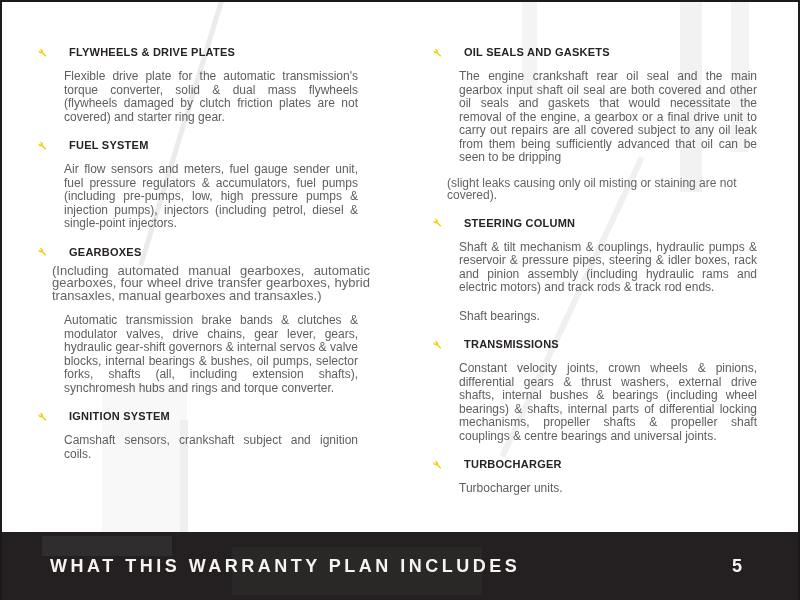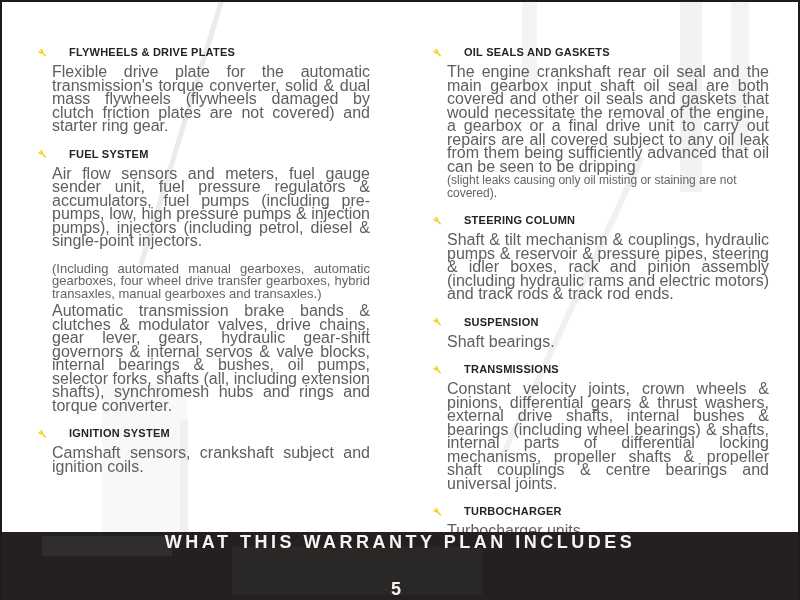--- a/index.html
+++ b/index.html
@@ -28,37 +28,37 @@
   .heading{
     display:flex;align-items:center;gap:5px;margin:0 0 7px -14px;
   }
   .bullet{flex:0 0 auto;width:9px;height:11px;display:inline-flex;}
   .bullet svg{width:9px;height:11px;}
   h3.title{
     margin:0;font-size:11px;font-weight:bold;letter-spacing:.25px;
     color:#272321;text-transform:uppercase;padding-left:17px;
   }
   p.body{
-    margin:0;font-size:16px;line-height:13.5px;color:#5d5e60;
+    margin:12px;font-size:12px;line-height:13.5px;color:#5d5e60;
     text-align:justify;
   }
   p.note{
     margin:0 0 4px 0;font-size:13px;line-height:12.6px;color:#636466;
     text-align:justify;
   }
   p.note-after{
     margin:1px 0 0 0;font-size:12px;line-height:12.6px;color:#636466;
     text-align:left;
   }
   p:empty{display:none;}
 
   .footer{
     position:absolute;left:0;right:0;bottom:0;height:68px;background:#242021;
     display:flex;align-items:center;justify-content:space-between;
-    padding:0 48px;box-sizing:border-box;flex-direction:column;
+    padding:0 48px;box-sizing:border-box;
   }
   .footer-title{
     color:#f7f4ef;font-size:18px;font-weight:bold;letter-spacing:3.5px;
     text-transform:uppercase;
   }
   .page-number{
     color:#f7f4ef;font-size:18px;font-weight:bold;margin-right:8px;
   }
 </style>
 </head>
@@ -100,20 +100,28 @@
               </svg>
             </span>
           <h3 class="title">FUEL SYSTEM</h3>
         </div>
 
         <p class="body">Air flow sensors and meters, fuel gauge sender unit, fuel pressure regulators &amp; accumulators, fuel pumps (including pre-pumps, low, high pressure pumps &amp; injection pumps), injectors (including petrol, diesel &amp; single-point injectors.</p>
 
       </div>
 
       <div class="section">
+        <div class="heading">
+          <span class="bullet">
+              <svg viewBox="0 0 24 30">
+                <path fill="#f2cf0d" d="M21.7 23.2l-8.8-8.8c.9-2.3.4-5-1.5-6.9C9.4 5.5 6.6 5 4.3 6L8.6 10.3 6 12.9 1.7 8.6c-1 2.3-.5 5.1 1.5 7.1 1.9 1.9 4.6 2.4 6.9 1.5l8.8 8.8c.4.4 1 .4 1.4 0l1.4-1.4c.4-.4.4-1 0-1.4z"></path>
+              </svg>
+            </span>
+          <h3 class="title">GEARBOXES</h3>
+        </div>
         <p class="note">(Including automated manual gearboxes, automatic gearboxes, four wheel drive transfer gearboxes, hybrid transaxles, manual gearboxes and transaxles.)</p>
         <p class="body">Automatic transmission brake bands &amp; clutches &amp; modulator valves, drive chains, gear lever, gears, hydraulic gear-shift governors &amp; internal servos &amp; valve blocks, internal bearings &amp; bushes, oil pumps, selector forks, shafts (all, including extension shafts), synchromesh hubs and rings and torque converter.</p>
 
       </div>
 
       <div class="section">
         <div class="heading">
           <span class="bullet">
               <svg viewBox="0 0 24 30">
                 <path fill="#f2cf0d" d="M21.7 23.2l-8.8-8.8c.9-2.3.4-5-1.5-6.9C9.4 5.5 6.6 5 4.3 6L8.6 10.3 6 12.9 1.7 8.6c-1 2.3-.5 5.1 1.5 7.1 1.9 1.9 4.6 2.4 6.9 1.5l8.8 8.8c.4.4 1 .4 1.4 0l1.4-1.4c.4-.4.4-1 0-1.4z"></path>
@@ -152,28 +160,20 @@
               </svg>
             </span>
           <h3 class="title">STEERING COLUMN</h3>
         </div>
 
         <p class="body">Shaft &amp; tilt mechanism &amp; couplings, hydraulic pumps &amp; reservoir &amp; pressure pipes, steering &amp; idler boxes, rack and pinion assembly (including hydraulic rams and electric motors) and track rods &amp; track rod ends.</p>
 
       </div>
 
       <div class="section">
-        <div class="heading">
-          <span class="bullet">
-              <svg viewBox="0 0 24 30">
-                <path fill="#f2cf0d" d="M21.7 23.2l-8.8-8.8c.9-2.3.4-5-1.5-6.9C9.4 5.5 6.6 5 4.3 6L8.6 10.3 6 12.9 1.7 8.6c-1 2.3-.5 5.1 1.5 7.1 1.9 1.9 4.6 2.4 6.9 1.5l8.8 8.8c.4.4 1 .4 1.4 0l1.4-1.4c.4-.4.4-1 0-1.4z"></path>
-              </svg>
-            </span>
-          <h3 class="title">SUSPENSION</h3>
-        </div>
 
         <p class="body">Shaft bearings.</p>
 
       </div>
 
       <div class="section">
         <div class="heading">
           <span class="bullet">
               <svg viewBox="0 0 24 30">
                 <path fill="#f2cf0d" d="M21.7 23.2l-8.8-8.8c.9-2.3.4-5-1.5-6.9C9.4 5.5 6.6 5 4.3 6L8.6 10.3 6 12.9 1.7 8.6c-1 2.3-.5 5.1 1.5 7.1 1.9 1.9 4.6 2.4 6.9 1.5l8.8 8.8c.4.4 1 .4 1.4 0l1.4-1.4c.4-.4.4-1 0-1.4z"></path>

